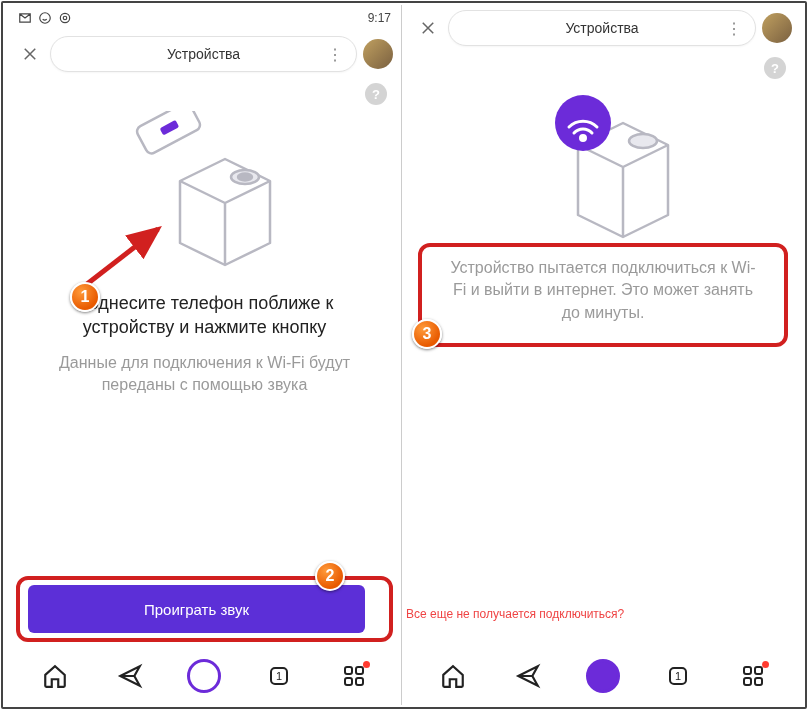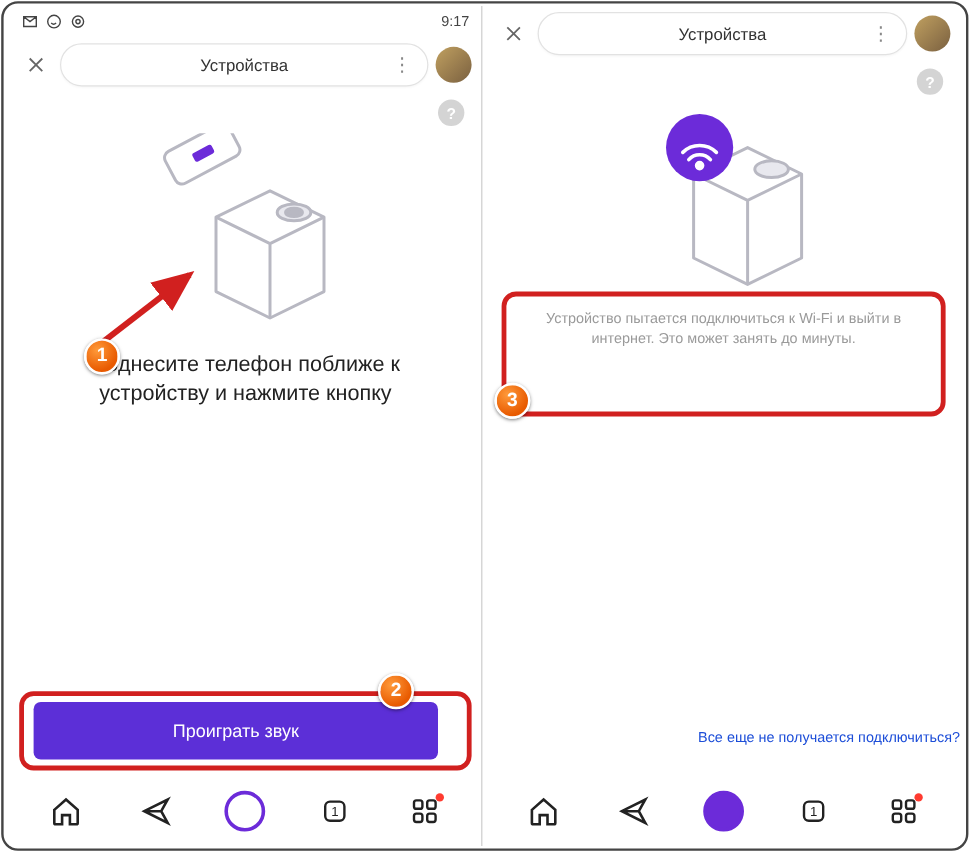--- a/index.html
+++ b/index.html
@@ -9,21 +9,21 @@
     width: 808px;
     height: 710px;
     display: flex;
     justify-content: center;
     align-items: center;
   }
   .outer-frame {
     width: 806px;
     height: 708px;
     border: 2px solid #444;
-    border-radius: 14px;
+    border-radius: 2px;
     display: flex;
     gap: 4px;
     justify-content: center;
     align-items: center;
     background: #fff;
     position: relative;
   }
   .phone {
     width: 394px;
     height: 700px;
@@ -115,21 +115,21 @@
     margin-top: 20px;
     font-size: 18px;
     font-weight: 500;
     color: #222;
     text-align: center;
     line-height: 1.35;
     padding: 0 10px;
   }
   .subtext {
     margin-top: 12px;
-    font-size: 12px;
+    font-size: 16px;
     color: #9a9a9a;
     text-align: center;
     line-height: 1.4;
     padding: 0 18px;
   }
 
   .primary-btn {
     position:absolute;
     bottom: 14px;
     left: 20px; right: 36px;
@@ -137,23 +137,23 @@
     background: #5c2fd7;
     border-radius: 6px;
     display:flex; align-items:center; justify-content:center;
     color:#fff; font-size:15px;
   }
 
   .footer-link {
     position:absolute;
     bottom: 26px;
     left:0; right:0;
-    text-align:right;
+    text-align:left;
     font-size:12px;
-    color:#1d4ed8;
+    color:#ef4444;
   }
 
   
   .bottom-nav {
     height: 58px;
     display:flex;
     align-items:center;
     justify-content:space-around;
     border-top: none;
     padding: 0 10px;
@@ -275,20 +275,21 @@
               <path d="M0 0 L7 3 L0 6 z" fill="#d1201f"></path>
             </marker>
           </defs>
         <line x1="10" y1="70" x2="90" y2="8" stroke="#d1201f" stroke-width="5" marker-end="url(#ah1)"></line>
       </svg>
       <div class="num-badge" style="left:62px; top:205px;">
           <span>1</span>
         </div>
 
       <div class="heading">Поднесите телефон поближе к устройству и нажмите кнопку</div>
+      <div class="subtext">Данные для подключения к Wi-Fi будут переданы с помощью звука</div>
 
       <div class="highlight-box" style="left:8px; right:8px; bottom:5px; height:66px;"></div>
       <div class="num-badge" style="right:56px; bottom:56px;">
           <span>2</span>
         </div>
 
       <div class="primary-btn">
         <span>Проиграть звук</span>
       </div>
     </div>

